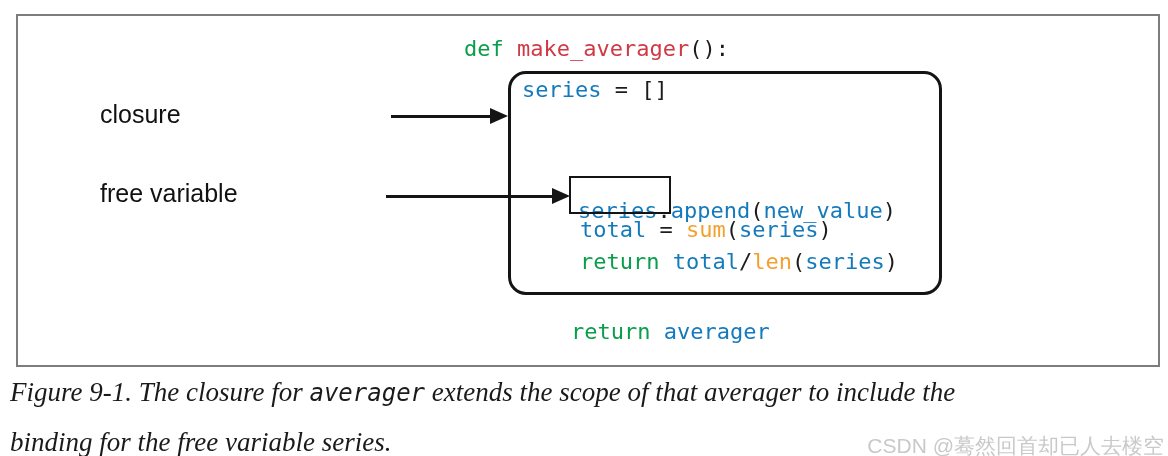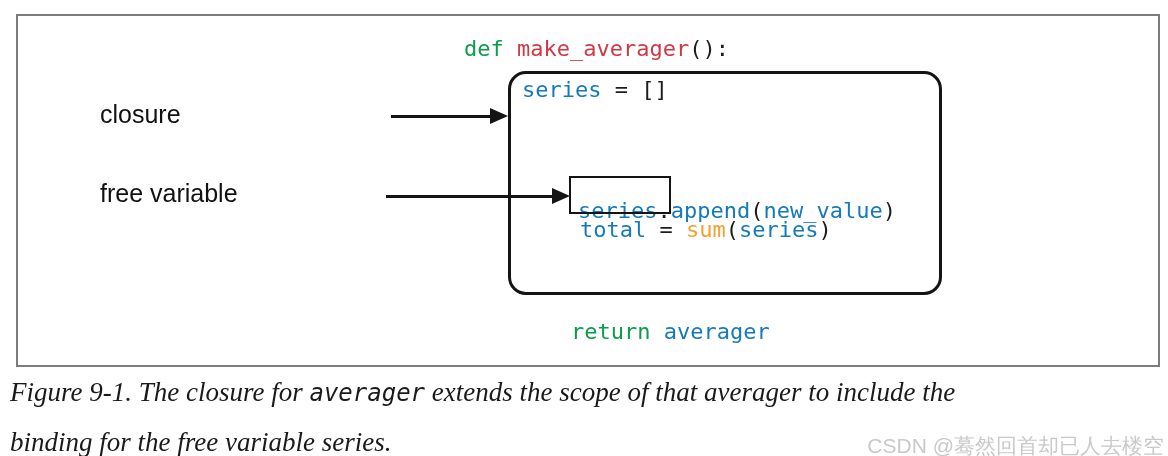--- a/index.html
+++ b/index.html
@@ -57,20 +57,21 @@
 <div class="page">
 
   <div class="outer-box"></div>
 
   <div class="closure-box"></div>
 
   <div class="code l0"><span class="tk-kw">def</span><span class="tk-pl"> </span><span class="tk-fn">make_averager</span><span class="tk-pl">():</span></div>
   <div class="code l1"><span class="tk-var">series</span><span class="tk-pl"> = []</span></div>
   <div class="code l3"><span class="tk-var">series</span><span class="tk-pl">.</span><span class="tk-var">append</span><span class="tk-pl">(</span><span class="tk-var">new_value</span><span class="tk-pl">)</span></div>
   <div class="code l4"><span class="tk-var">total</span><span class="tk-pl"> = </span><span class="tk-bi">sum</span><span class="tk-pl">(</span><span class="tk-var">series</span><span class="tk-pl">)</span></div>
+  <div class="code l5"><span class="tk-kw">return</span><span class="tk-pl"> </span><span class="tk-var">total</span><span class="tk-pl">/</span><span class="tk-bi">len</span><span class="tk-pl">(</span><span class="tk-var">series</span><span class="tk-pl">)</span></div>
   <div class="code l6"><span class="tk-kw">return</span><span class="tk-pl"> </span><span class="tk-var">averager</span></div>
 
   <div class="series-box"></div>
 
   <div class="ann-label lbl-closure">closure</div>
   <div class="arrow-line line-closure"></div>
   <div class="arrow-head head-closure"></div>
 
   <div class="ann-label lbl-fv">free variable</div>
   <div class="arrow-line line-fv"></div>

